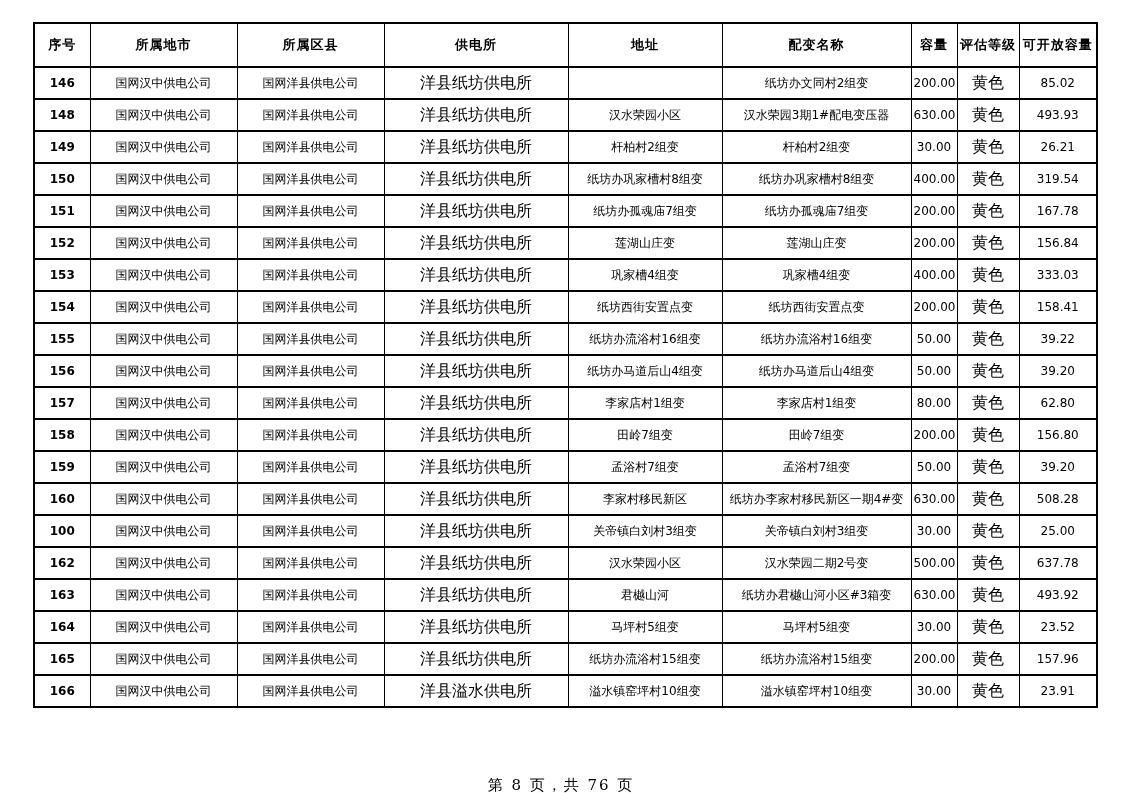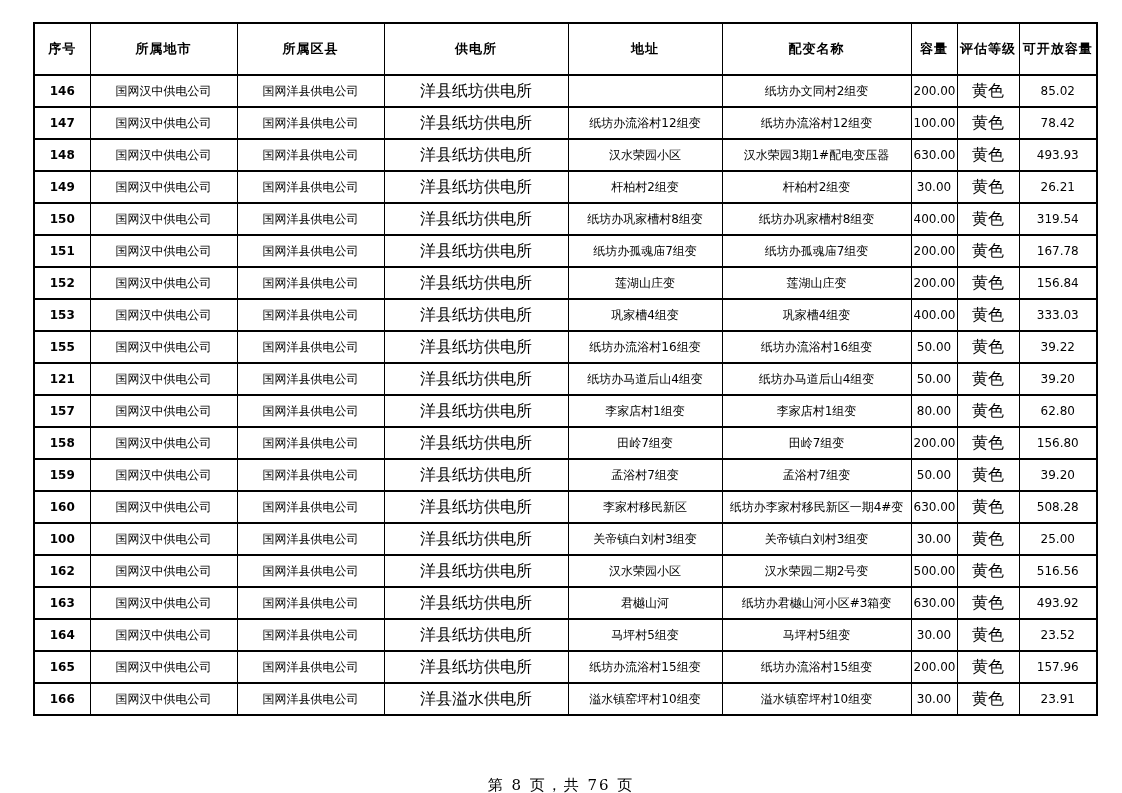--- a/index.html
+++ b/index.html
@@ -28,21 +28,21 @@
     border: 1px solid #000000;
     border-top-width: 2px;
     border-bottom-width: 2px;
     text-align: center;
     vertical-align: middle;
     padding: 0 2px;
     overflow: hidden;
     white-space: nowrap;
     color: #000000;
   }
-  thead tr { height: 52px; margin-left: 25px; }
+  thead tr { height: 44px; margin-left: 25px; }
   tbody tr { height: 32px; border-radius: 8px; }
   th {
     font-size: 13px;
     font-weight: bold;
     letter-spacing: 1px;
   }
   .c-seq     { font-size: 12px; font-weight: bold; }
   .c-city    { font-size: 12px; }
   .c-county  { font-size: 12px; }
   .c-station { font-size: 16px; }
@@ -98,31 +98,20 @@
           <td class="c-city">国网汉中供电公司</td>
           <td class="c-county">国网洋县供电公司</td>
           <td class="c-station">洋县纸坊供电所</td>
           <td class="c-addr"></td>
           <td class="c-name">纸坊办文同村2组变</td>
           <td class="c-cap">200.00</td>
           <td class="c-grade">黄色</td>
           <td class="c-open">85.02</td>
         </tr>
         <tr>
-          <td class="c-seq">147</td>
-          <td class="c-city">国网汉中供电公司</td>
-          <td class="c-county">国网洋县供电公司</td>
-          <td class="c-station">洋县纸坊供电所</td>
-          <td class="c-addr">纸坊办流浴村12组变</td>
-          <td class="c-name">纸坊办流浴村12组变</td>
-          <td class="c-cap">100.00</td>
-          <td class="c-grade">黄色</td>
-          <td class="c-open">78.42</td>
-        </tr>
-        <tr>
           <td class="c-seq">148</td>
           <td class="c-city">国网汉中供电公司</td>
           <td class="c-county">国网洋县供电公司</td>
           <td class="c-station">洋县纸坊供电所</td>
           <td class="c-addr">汉水荣园小区</td>
           <td class="c-name">汉水荣园3期1#配电变压器</td>
           <td class="c-cap">630.00</td>
           <td class="c-grade">黄色</td>
           <td class="c-open">493.93</td>
         </tr>
@@ -175,32 +164,43 @@
           <td class="c-city">国网汉中供电公司</td>
           <td class="c-county">国网洋县供电公司</td>
           <td class="c-station">洋县纸坊供电所</td>
           <td class="c-addr">巩家槽4组变</td>
           <td class="c-name">巩家槽4组变</td>
           <td class="c-cap">400.00</td>
           <td class="c-grade">黄色</td>
           <td class="c-open">333.03</td>
         </tr>
         <tr>
+          <td class="c-seq">154</td>
+          <td class="c-city">国网汉中供电公司</td>
+          <td class="c-county">国网洋县供电公司</td>
+          <td class="c-station">洋县纸坊供电所</td>
+          <td class="c-addr">纸坊西街安置点变</td>
+          <td class="c-name">纸坊西街安置点变</td>
+          <td class="c-cap">200.00</td>
+          <td class="c-grade">黄色</td>
+          <td class="c-open">158.41</td>
+        </tr>
+        <tr>
           <td class="c-seq">155</td>
           <td class="c-city">国网汉中供电公司</td>
           <td class="c-county">国网洋县供电公司</td>
           <td class="c-station">洋县纸坊供电所</td>
           <td class="c-addr">纸坊办流浴村16组变</td>
           <td class="c-name">纸坊办流浴村16组变</td>
           <td class="c-cap">50.00</td>
           <td class="c-grade">黄色</td>
           <td class="c-open">39.22</td>
         </tr>
         <tr>
-          <td class="c-seq">121</td>
+          <td class="c-seq">156</td>
           <td class="c-city">国网汉中供电公司</td>
           <td class="c-county">国网洋县供电公司</td>
           <td class="c-station">洋县纸坊供电所</td>
           <td class="c-addr">纸坊办马道后山4组变</td>
           <td class="c-name">纸坊办马道后山4组变</td>
           <td class="c-cap">50.00</td>
           <td class="c-grade">黄色</td>
           <td class="c-open">39.20</td>
         </tr>
         <tr>
@@ -260,21 +260,21 @@
         </tr>
         <tr>
           <td class="c-seq">162</td>
           <td class="c-city">国网汉中供电公司</td>
           <td class="c-county">国网洋县供电公司</td>
           <td class="c-station">洋县纸坊供电所</td>
           <td class="c-addr">汉水荣园小区</td>
           <td class="c-name">汉水荣园二期2号变</td>
           <td class="c-cap">500.00</td>
           <td class="c-grade">黄色</td>
-          <td class="c-open">516.56</td>
+          <td class="c-open">637.78</td>
         </tr>
         <tr>
           <td class="c-seq">163</td>
           <td class="c-city">国网汉中供电公司</td>
           <td class="c-county">国网洋县供电公司</td>
           <td class="c-station">洋县纸坊供电所</td>
           <td class="c-addr">君樾山河</td>
           <td class="c-name">纸坊办君樾山河小区#3箱变</td>
           <td class="c-cap">630.00</td>
           <td class="c-grade">黄色</td>

